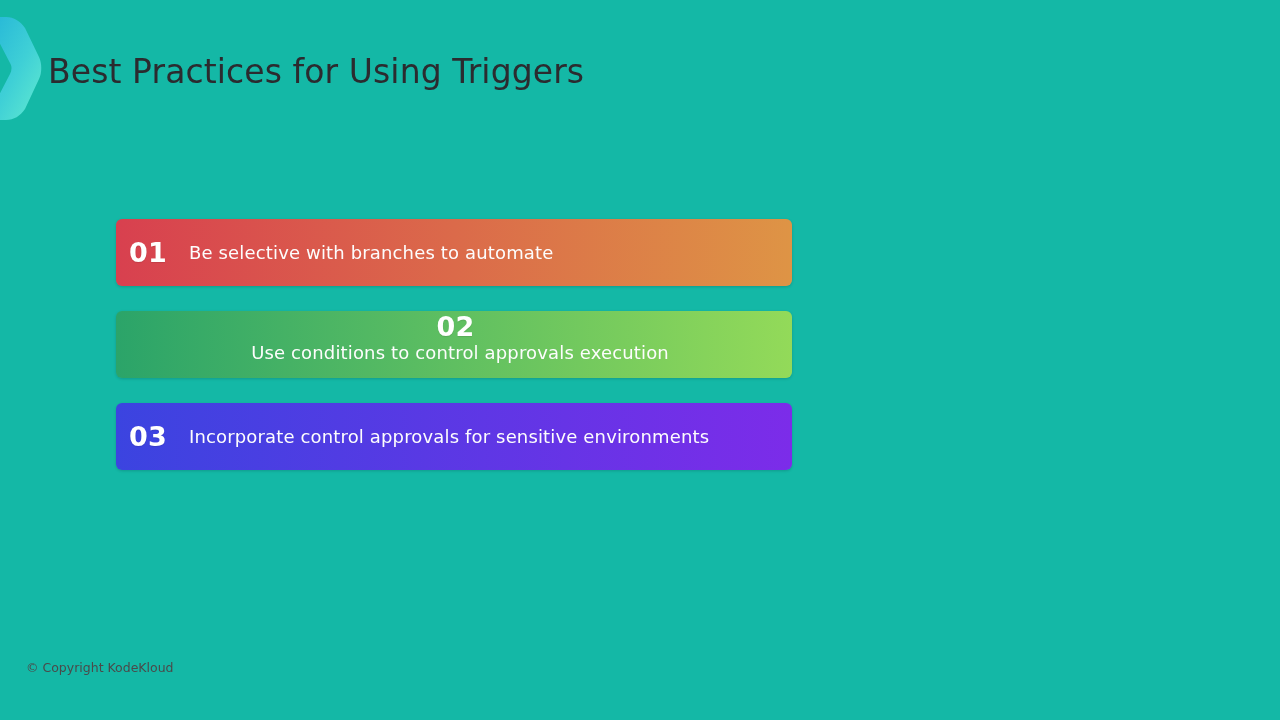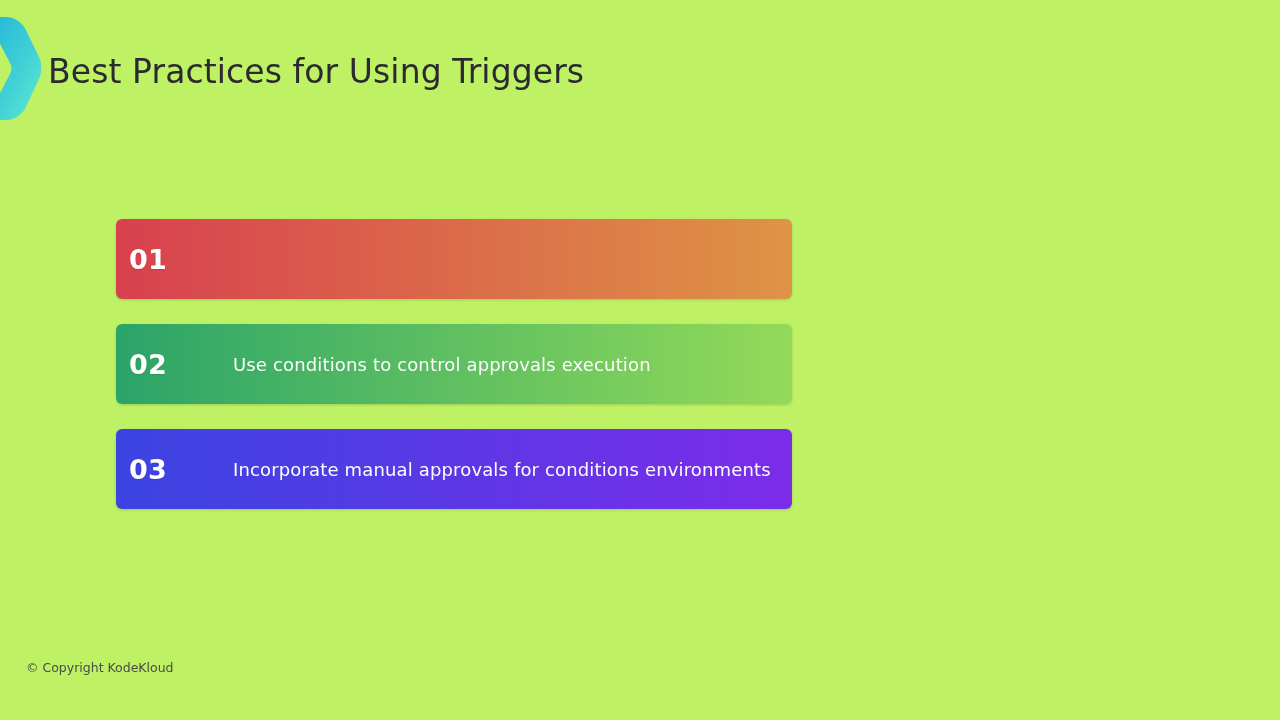--- a/index.html
+++ b/index.html
@@ -12,21 +12,21 @@
     background: #ffffff;
     font-family: "DejaVu Sans", sans-serif;
     overflow: hidden;
     position: relative;
   }
 
   
   .slide {
     position: absolute;
     inset: 0;
-    background: #bef264;
+    background: #14b8a6;
   }
 
   
   .brand-mark {
     position: absolute;
     left: 0px;
     top: 17px;
     width: 42px;
     height: 103px;
     line-height: 0;
@@ -51,26 +51,25 @@
     position: absolute;
     left: 116px;
     top: 219px;
     width: 676px;
   }
 
   .bar {
     position: relative;
     display: flex;
     align-items: center;
-    height: 80px;
+    height: 67px;
     border-radius: 6px;
     margin-bottom: 25px;
     box-shadow: 0 1px 3px rgba(0,0,0,0.16);
     overflow: hidden;
-    gap: 44px;
   }
   .bar:last-child { margin-bottom: 0; }
 
   .bar-number {
     flex: 0 0 auto;
     margin-left: 13px;
     min-width: 48px;
     font-family: "DejaVu Sans", sans-serif;
     font-size: 27px;
     font-weight: 700;
@@ -119,29 +118,30 @@
       <path d="M -14 0 L 6 0 C 14 0 20 4 25 11 L 39 40 C 42 46 42 56 39 62 L 25 92 C 20 99 14 103 6 103 L -14 103 L 10 57 C 12 53 12 49 10 46 Z" fill="url(#logoGrad)"></path>
     </svg>
   </div>
 
   <h1 class="slide-title">Best Practices for Using Triggers</h1>
 
   <div class="bars">
 
     <div class="bar" id="bar-0" style="background: linear-gradient(90deg, rgb(216, 64, 79) 0%, rgb(222, 148, 69) 100%);">
       <span class="bar-number">01</span>
+      <span class="bar-label">Be selective with branches to automate</span>
     </div>
 
-    <div class="bar" id="bar-1" style="background: linear-gradient(90deg, rgb(43, 164, 105) 0%, rgb(147, 218, 89) 100%);">
+    <div class="bar" id="bar-1" style="background: linear-gradient(90deg, rgb(43, 164, 105) 0%, rgb(147, 218, 89) 100%); flex-direction: column;">
       <span class="bar-number">02</span>
       <span class="bar-label">Use conditions to control approvals execution</span>
     </div>
 
     <div class="bar" id="bar-2" style="background: linear-gradient(90deg, rgb(59, 68, 224) 0%, rgb(124, 44, 233) 100%);">
       <span class="bar-number">03</span>
-      <span class="bar-label">Incorporate manual approvals for conditions environments</span>
+      <span class="bar-label">Incorporate control approvals for sensitive environments</span>
     </div>
 
   </div>
 
   <div class="footer-copyright">© Copyright KodeKloud</div>
 
 </div>
 
 </body></html>

